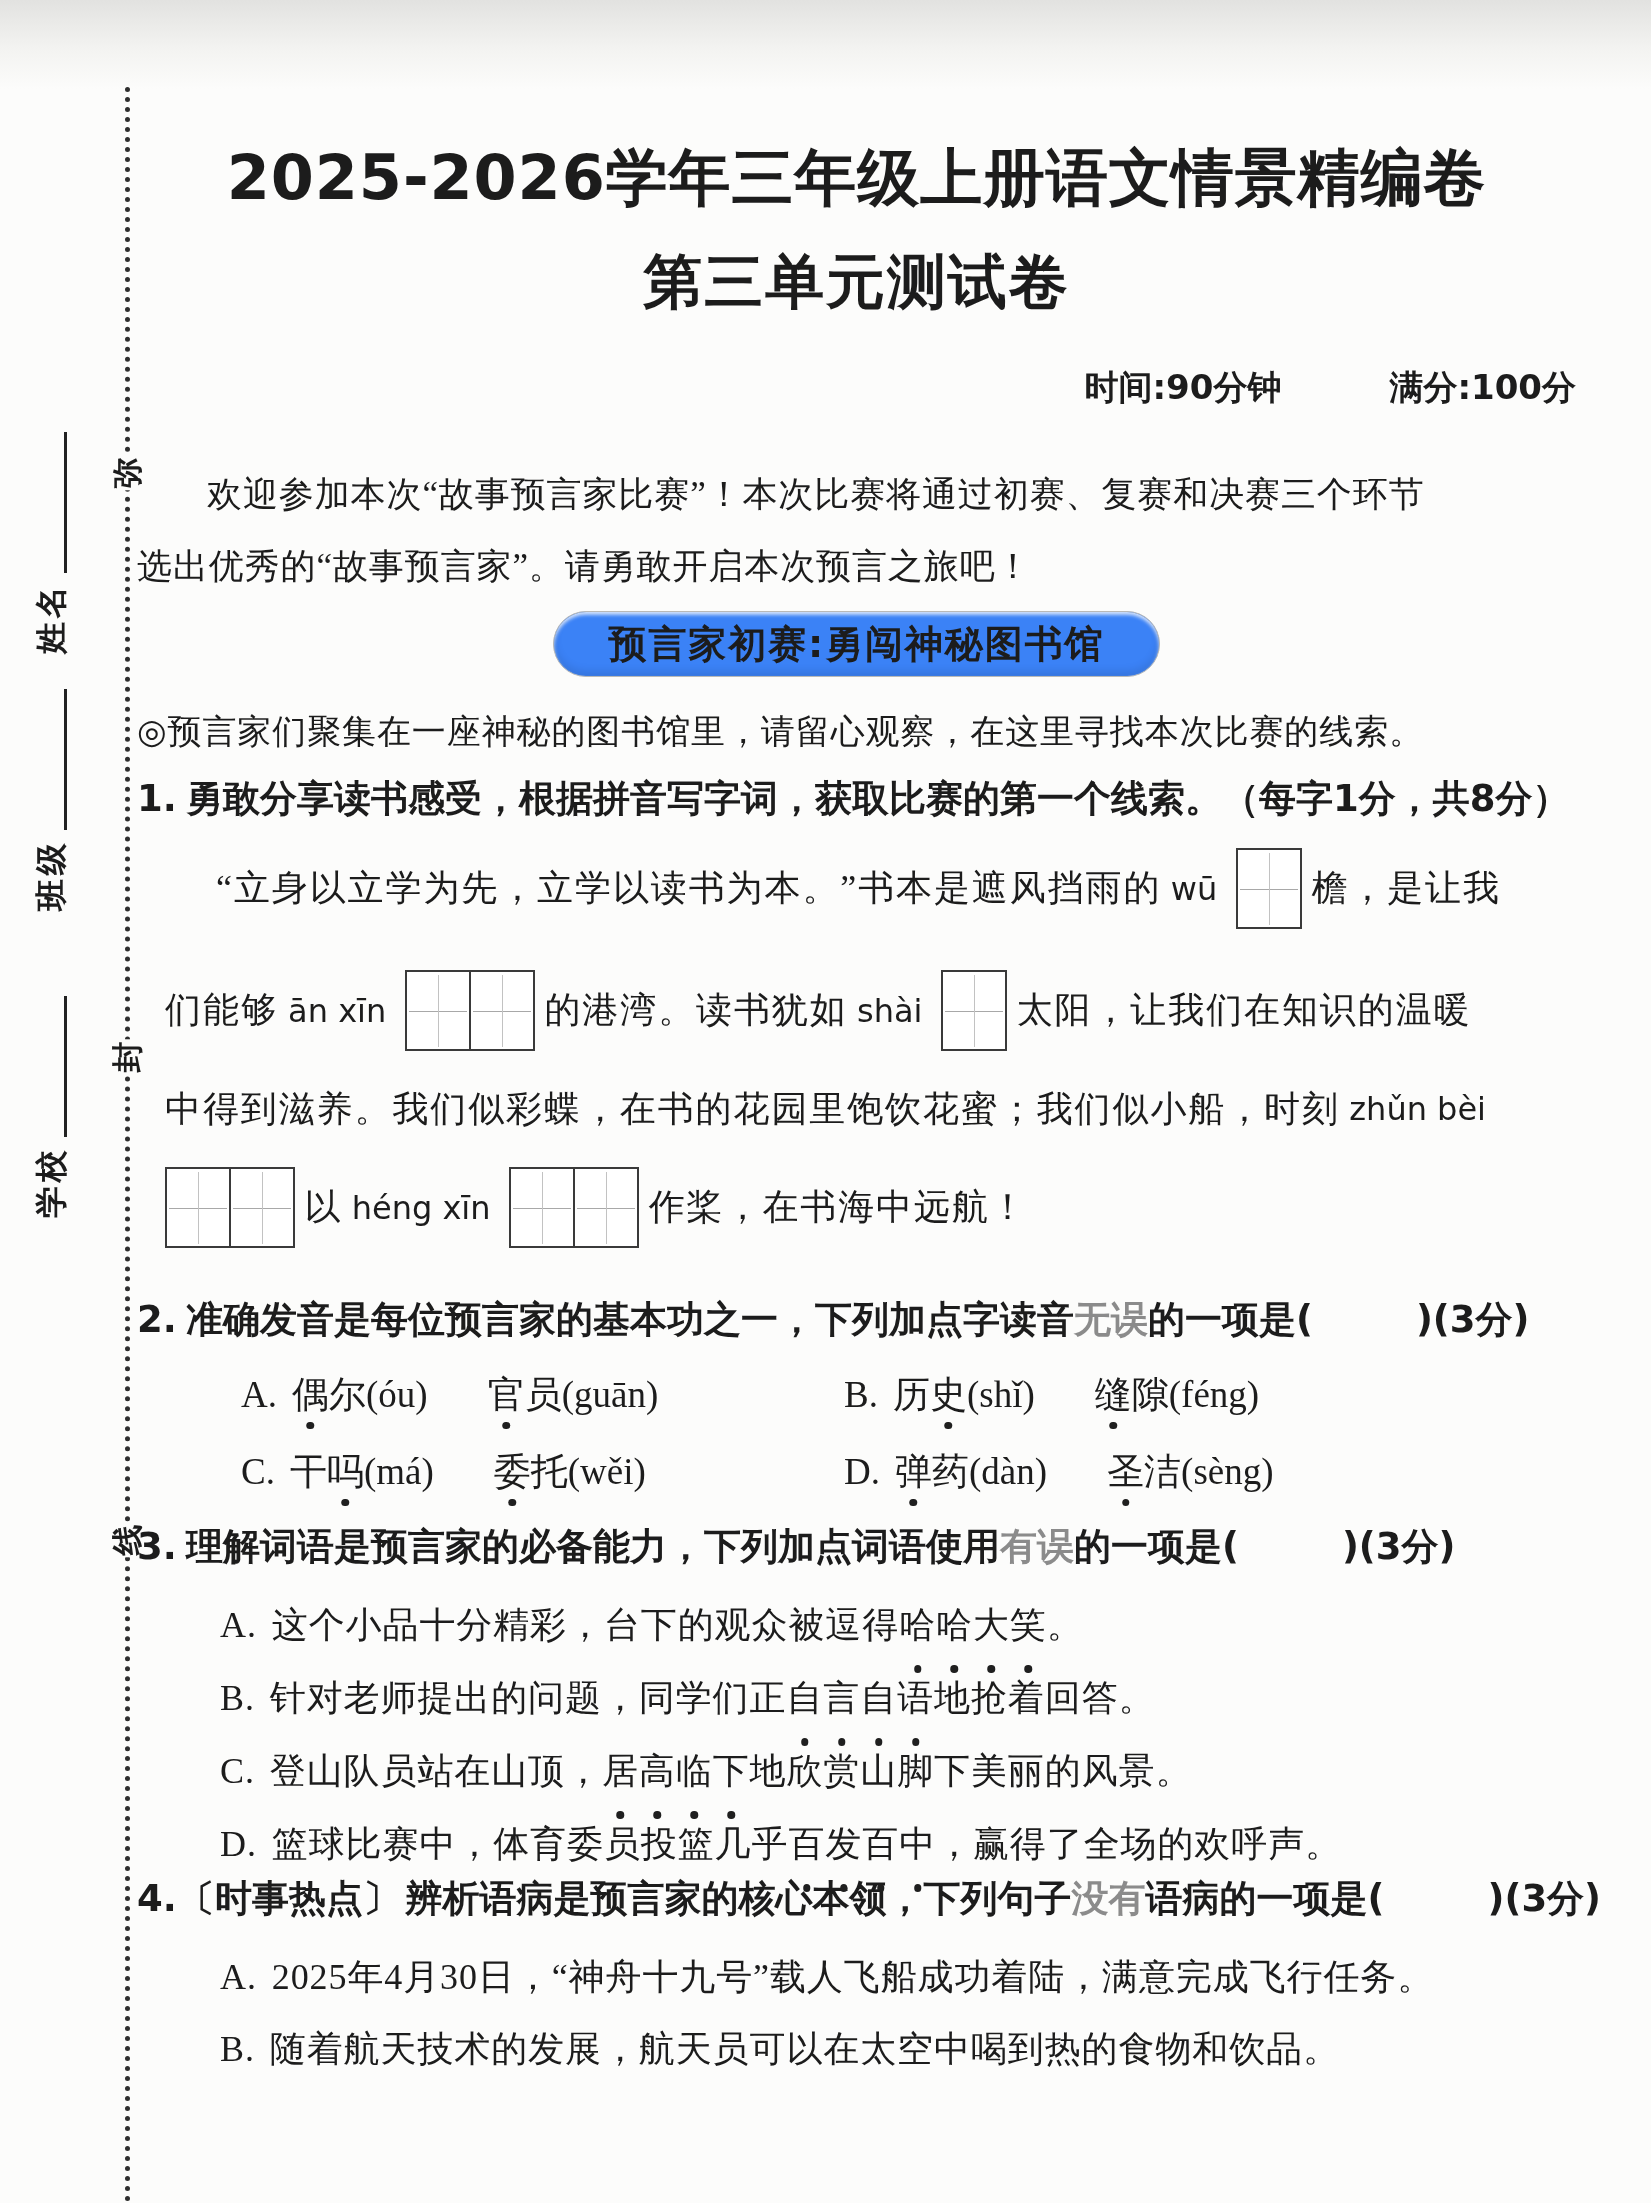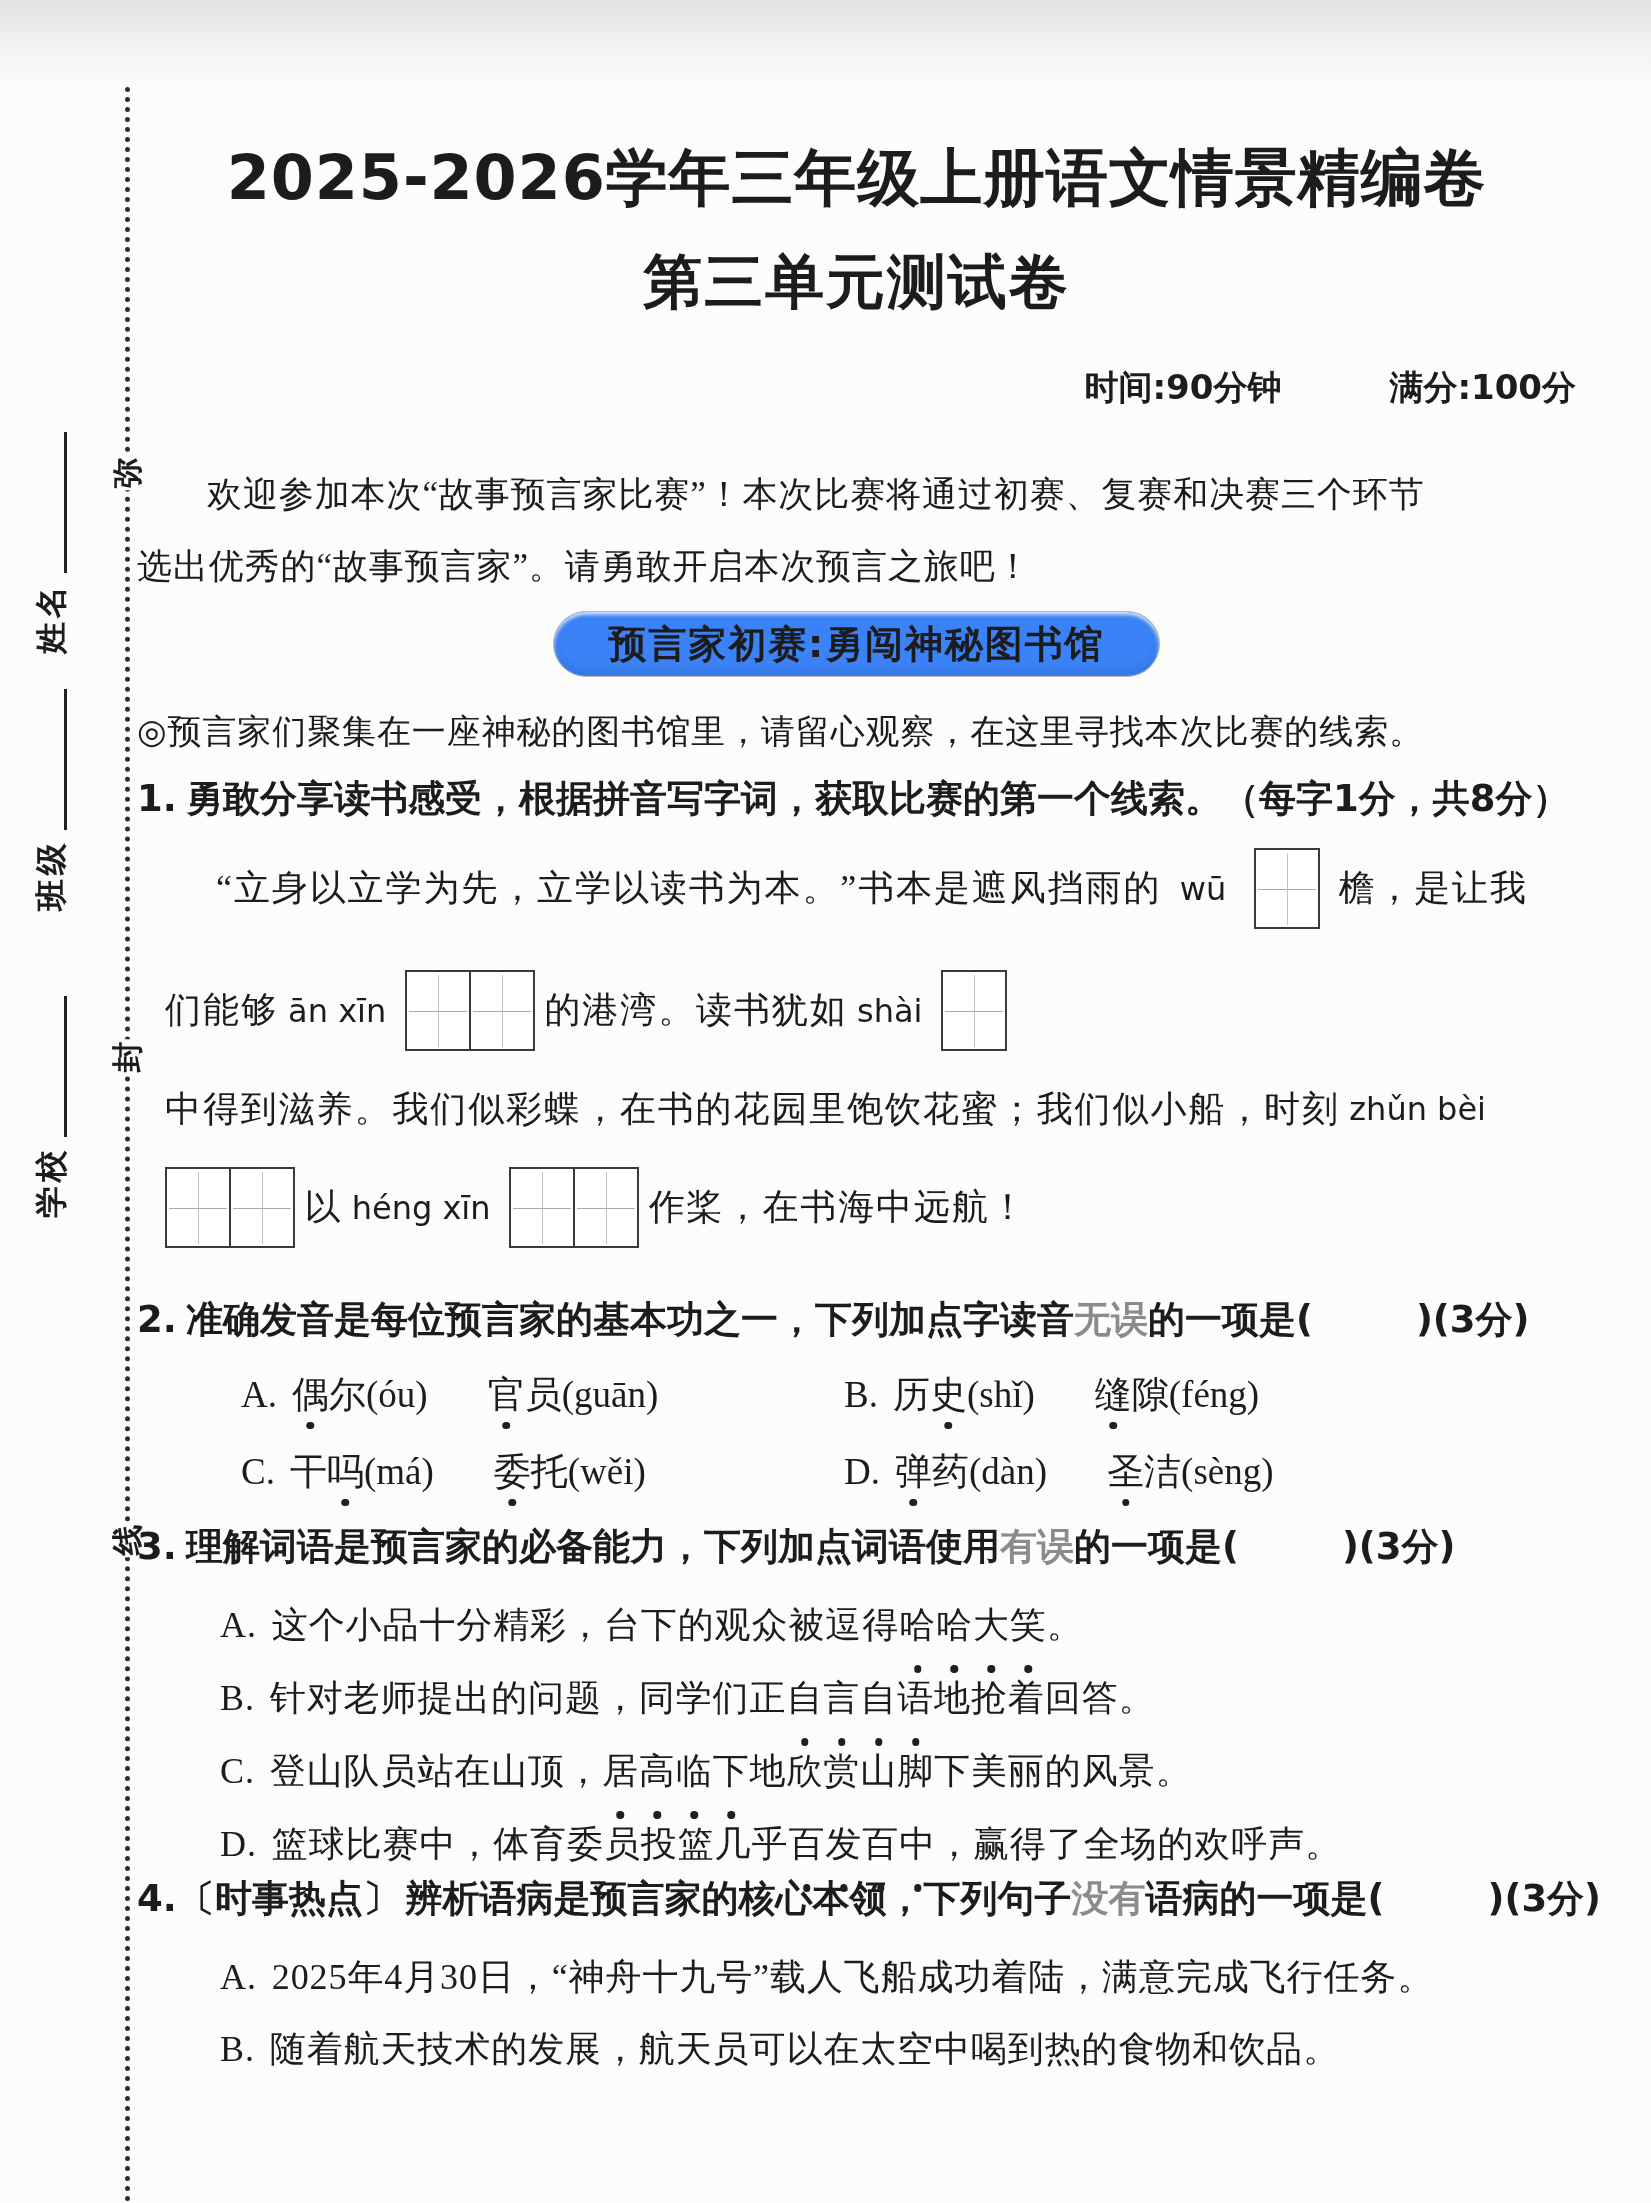--- a/index.html
+++ b/index.html
@@ -24,21 +24,21 @@
   .badge{display:inline-block;background:#3b82f6;border:0.9px solid #b9b9b7;border-radius:34px;box-shadow:inset 0 -4.7px 8.5px rgba(0,0,0,.10), inset 0 2.8px 3.8px rgba(255,255,255,.8);padding:0 55px;font-family:"DejaVu Sans","Liberation Sans",sans-serif;font-weight:bold;font-size:38px;line-height:64px;letter-spacing:1.9px;}
   .note{margin:34px 0 0;font-size:34px;line-height:41px;letter-spacing:0.9px;white-space:nowrap;}
   .q{display:flow-root;}
   .stem{display:flex;font-family:"DejaVu Sans","Liberation Sans",sans-serif;font-weight:bold;font-size:37px;line-height:41px;white-space:pre;}
   .qnum{min-width:49px;flex:none;}
   .hl{color:#8b8b8b;}
   .q1{margin-top:26px;}
   .passage{margin:9.4px 0 0 28px;font-size:36px;letter-spacing:1.9px;}
   .pline{display:flex;align-items:center;white-space:nowrap;height:122px;}
   .pline.short{height:75px;}
-  .pline.ind{padding-left:51px;gap:9px;}
+  .pline.ind{padding-left:51px;}
   .py{font-family:"DejaVu Sans","Liberation Sans",sans-serif;font-size:32px;letter-spacing:0;margin:0 9.4px;}
   .grid{display:inline-flex;border:2.8px solid #3a3a3a;margin:0 9.4px;flex:none;background:#fff;}
   .cell{width:62px;height:77px;position:relative;border-left:2.8px solid #3a3a3a;}
   .cell:first-child{border-left:none;}
   .cell::before{content:"";position:absolute;left:1.9px;right:1.9px;top:50%;border-top:1.9px solid #a8a8a8;}
   .cell::after{content:"";position:absolute;top:2.8px;bottom:2.8px;left:50%;border-left:1.9px solid #c2c2c2;}
   .q2{margin-top:30px;}
   .opts2{margin:30px 0 0 104px;display:grid;grid-template-columns:603px auto;row-gap:28px;font-size:37px;line-height:49px;}
   .opt{white-space:nowrap;}
   .olabel{margin-right:15px;}
@@ -115,20 +115,21 @@
             <span class="py">ān xīn</span>
           <span class="grid">
               <span class="cell"></span>
               <span class="cell"></span>
             </span>
           <span>的港湾。读书犹如</span>
             <span class="py">shài</span>
           <span class="grid">
               <span class="cell"></span>
             </span>
+          <span>太阳，让我们在知识的温暖</span>
         </div>
         <div class="pline short">
           <span>中得到滋养。我们似彩蝶，在书的花园里饱饮花蜜；我们似小船，时刻</span>
             <span class="py">zhǔn bèi</span>
         </div>
         <div class="pline">
           <span class="grid" style="margin-left:0">
               <span class="cell"></span>
               <span class="cell"></span>
             </span>

